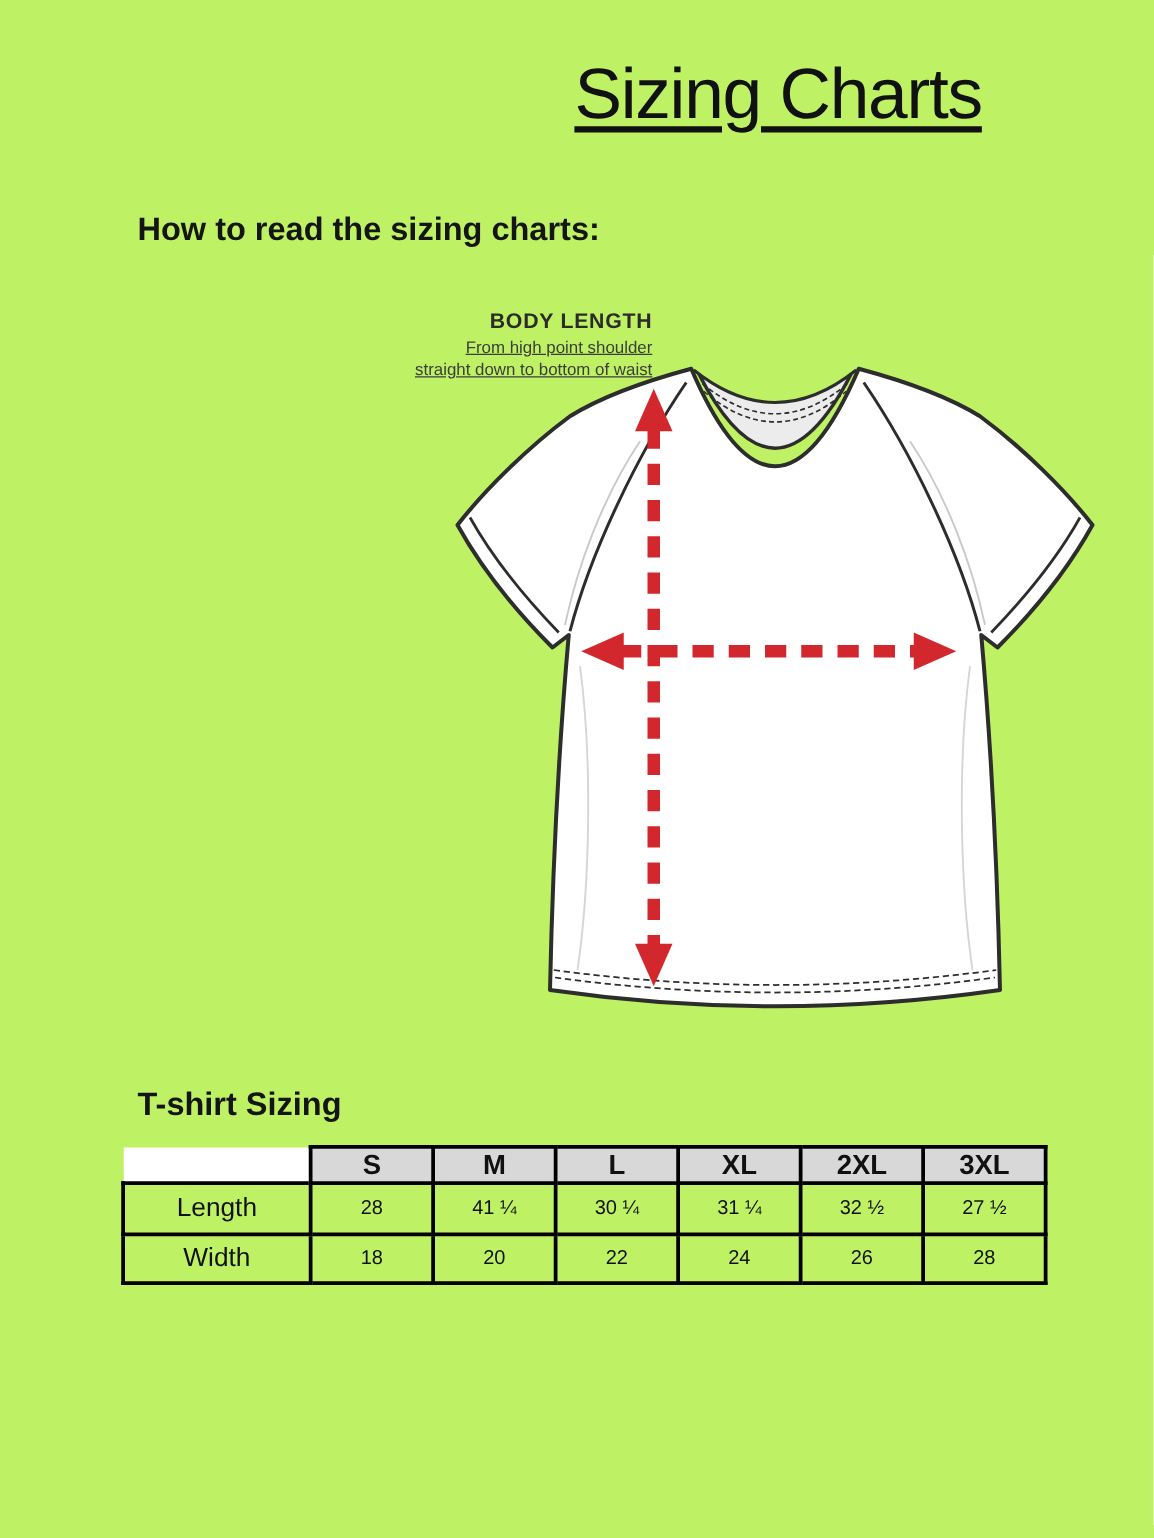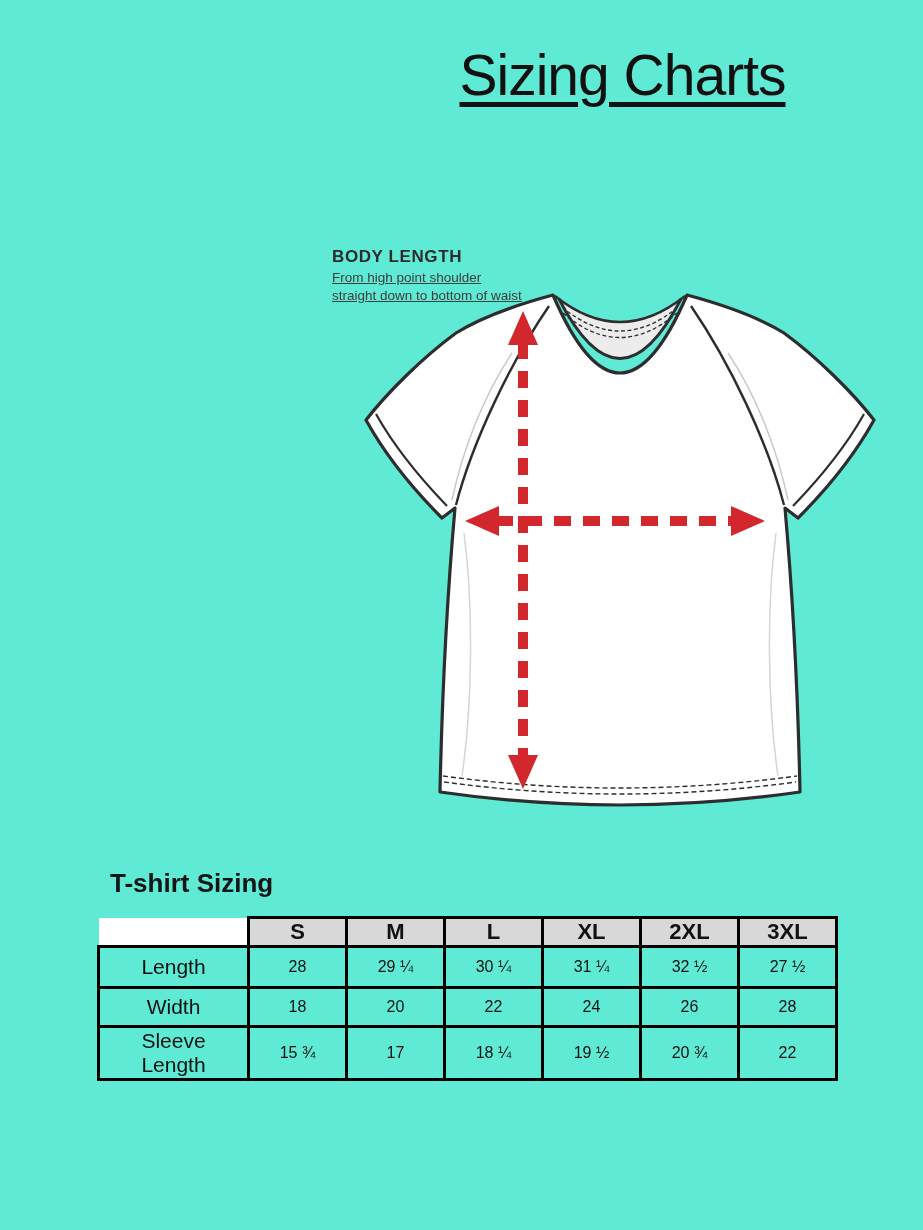--- a/index.html
+++ b/index.html
@@ -1,31 +1,31 @@
 <!DOCTYPE html>
 <html><head>
 <meta charset="utf-8">
 <style>
   html,body{margin:0;padding:0;background:#ffffff;}
   #page{
-    position:relative;width:923px;height:1230px;background:#5eead4;overflow:hidden;
+    position:relative;width:923px;height:1230px;background:#bef264;overflow:hidden;
     font-family:"Liberation Sans","DejaVu Sans",sans-serif;color:#1c1c1c;
   }
   .page-title{
     position:absolute;left:322px;top:42px;width:601px;margin:0;
     text-align:center;font-size:57px;font-weight:400;letter-spacing:-1px;color:#111;
   }
   .page-title .u{
     text-decoration:underline;text-decoration-thickness:5px;text-underline-offset:7px;
   }
   .howto{
     position:absolute;left:110px;top:168px;margin:0;
     font-size:26px;font-weight:700;color:#151515;
   }
-  .ann{position:absolute;}
+  .ann{position:absolute;text-align:right;}
   #ann-body-length{left:332px;top:247px;}
   #ann-chest-width{left:311px;top:532px;}
   .ann-title{font-size:17px;font-weight:700;letter-spacing:.6px;color:#2b2b2b;margin-bottom:2px;}
   .ann-sub{font-size:13.5px;color:#3d3d3d;line-height:1.33;text-decoration:underline;}
   #tshirt{position:absolute;left:352px;top:278px;width:530px;height:545px;}
   .sizing-h{
     position:absolute;left:110px;top:868px;margin:0;
     font-size:26px;font-weight:700;color:#151515;
   }
   table.sizes{position:absolute;left:97px;top:916px;border-collapse:collapse;}
@@ -44,20 +44,21 @@
     position:absolute;left:110px;top:1122px;margin:0;font-size:21px;color:#222;
   }
 </style>
 </head>
 <body>
 
 <div id="page">
 
   <h1 class="page-title"><span class="u">Sizing Charts</span></h1>
 
+  <h2 class="howto">How to read the sizing charts:</h2>
 
   <div class="ann" id="ann-body-length">
     <div class="ann-title">BODY LENGTH</div>
     <div class="ann-sub">From high point shoulder</div>
     <div class="ann-sub">straight down to bottom of waist</div>
   </div>
 
 
   <svg id="tshirt" viewBox="0 0 530 545" aria-hidden="true">
 
@@ -119,41 +120,32 @@
       <th bgcolor="#d8d8d8">S</th>
       <th bgcolor="#d8d8d8">M</th>
       <th bgcolor="#d8d8d8">L</th>
       <th bgcolor="#d8d8d8">XL</th>
       <th bgcolor="#d8d8d8">2XL</th>
       <th bgcolor="#d8d8d8">3XL</th>
     </tr>
     <tr class="r-length">
       <td class="lbl"><span class="wrap">Length</span></td>
       <td class="val">28</td>
-      <td class="val">29 ¼</td>
+      <td class="val">41 ¼</td>
       <td class="val">30 ¼</td>
       <td class="val">31 ¼</td>
       <td class="val">32 ½</td>
       <td class="val">27 ½</td>
     </tr>
     <tr class="r-width">
       <td class="lbl"><span class="wrap">Width</span></td>
       <td class="val">18</td>
       <td class="val">20</td>
       <td class="val">22</td>
       <td class="val">24</td>
       <td class="val">26</td>
       <td class="val">28</td>
     </tr>
-    <tr class="r-sleeve">
-      <td class="lbl"><span class="wrap">Sleeve Length</span></td>
-      <td class="val">15 ¾</td>
-      <td class="val">17</td>
-      <td class="val">18 ¼</td>
-      <td class="val">19 ½</td>
-      <td class="val">20 ¾</td>
-      <td class="val">22</td>
-    </tr>
   </tbody>
     </table>
 
 
 </div>
 
 </body></html>

